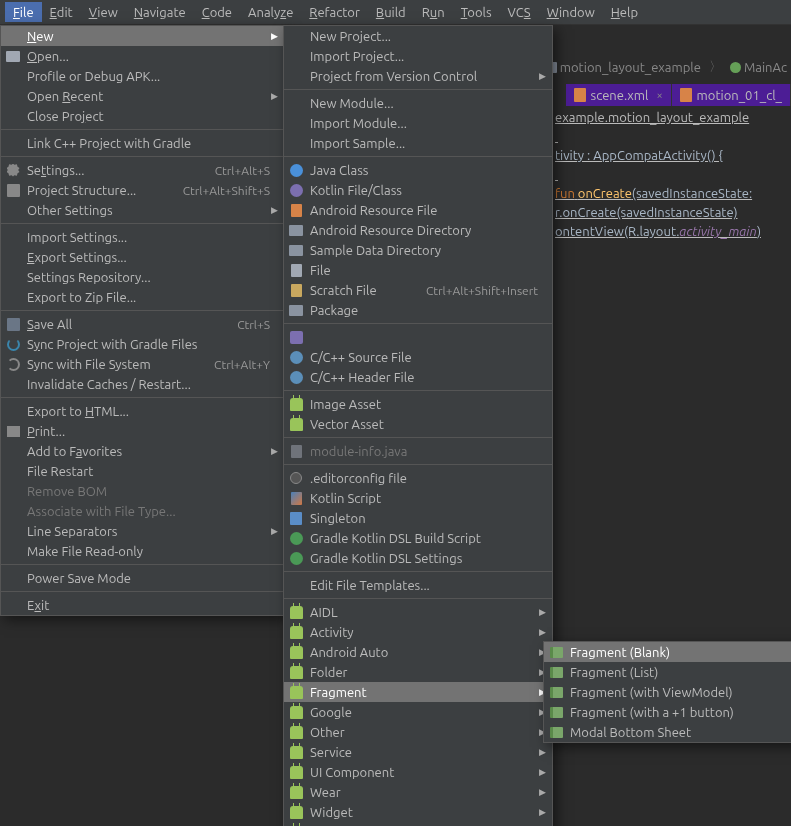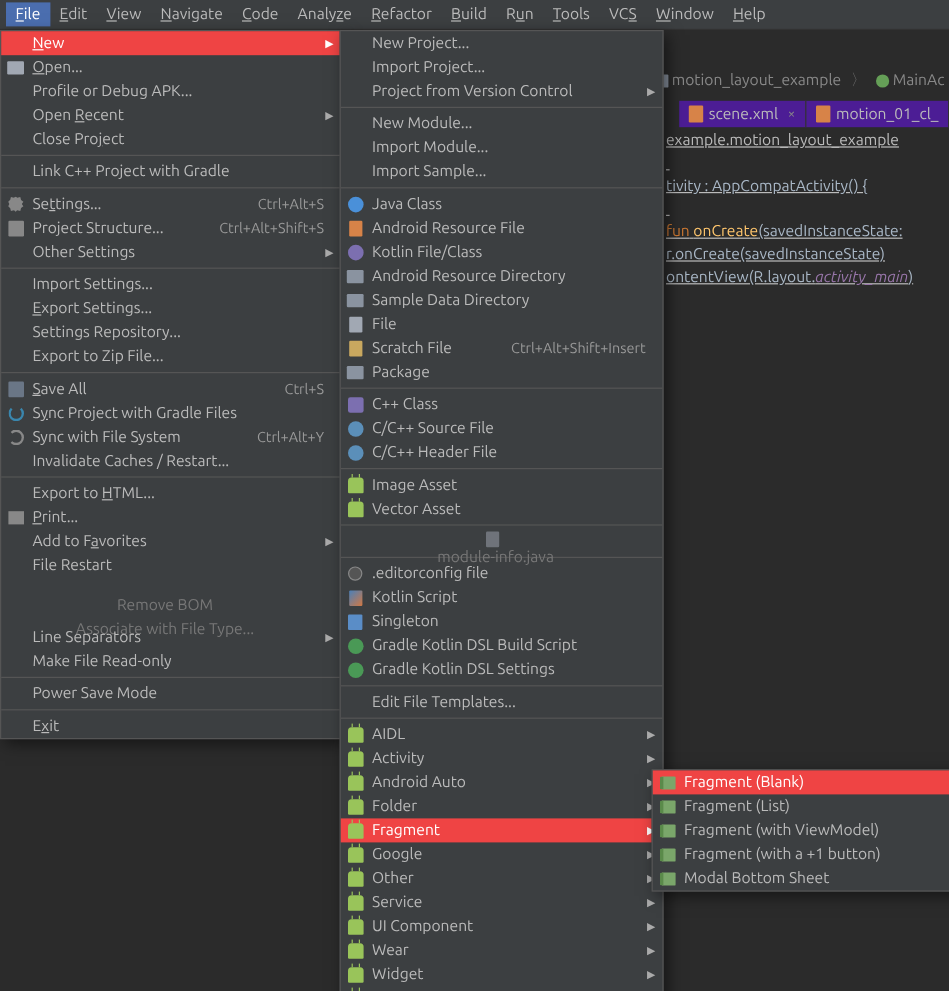--- a/index.html
+++ b/index.html
@@ -26,22 +26,22 @@
 .id { color: #a9b7c6; }
 .pr { color: #9876aa; font-style: italic; }
 .pkg { color: #bbbbbb; }
 
 .dropdown { position: absolute; background: #3c3f41; border: 1px solid #555; box-shadow: 4px 4px 12px rgba(0,0,0,.5); }
 .file-menu { top: 25px; left: 0; width: 285px; }
 .new-menu { top: 25px; left: 283px; width: 270px; }
 .frag-menu { top: 641px; left: 543px; width: 257px; }
 
 .mi { display: flex; align-items: center; height: 20px; padding: 0 14px 0 4px; position: relative; cursor: pointer; }
-.mi.selected { background: #ef4444; color: #fff; }
-.mi.disabled { color: #777; flex-direction: column; }
+.mi.selected { background: #737373; color: #fff; }
+.mi.disabled { color: #777; }
 .mi .ic { width: 16px; height: 16px; margin-right: 6px; display: flex; align-items: center; justify-content: center; flex-shrink: 0; }
 .mi .lbl { flex: 1; white-space: nowrap; }
 .mi .shortcut { color: #999; font-size: 12px; }
 .mi .arrow { position: absolute; right: 6px; font-size: 9px; color: #aaa; }
 .mi.selected .arrow { color: #fff; }
 .sep { height: 1px; background: #555; margin: 3px 0; }
 
 
 .i-folder { width: 14px; height: 11px; background: #a1a8b3; border-radius: 1px; }
 .i-disk { width: 13px; height: 13px; background: #6a7686; border-radius: 1px; }
@@ -292,29 +292,29 @@
     </div>
   <div class="sep"></div>
   <div class="mi">
       <span class="ic">
         <span class="i-ball-j"></span>
       </span>
       <span class="lbl">Java Class</span>
     </div>
   <div class="mi">
       <span class="ic">
+        <span class="i-ball-k"></span>
+      </span>
+      <span class="lbl">Kotlin File/Class</span>
+    </div>
+  <div class="mi">
+      <span class="ic">
         <span class="i-xml"></span>
       </span>
       <span class="lbl">Android Resource File</span>
-    </div>
-  <div class="mi">
-      <span class="ic">
-        <span class="i-ball-k"></span>
-      </span>
-      <span class="lbl">Kotlin File/Class</span>
     </div>
   <div class="mi">
       <span class="ic">
         <span class="i-folder2"></span>
       </span>
       <span class="lbl">Android Resource Directory</span>
     </div>
   <div class="mi">
       <span class="ic">
         <span class="i-folder2"></span>
@@ -338,21 +338,20 @@
       <span class="ic">
         <span class="i-folder2"></span>
       </span>
       <span class="lbl">Package</span>
     </div>
   <div class="sep"></div>
   <div class="mi">
       <span class="ic">
         <span class="i-ball-s"></span>
       </span>
-      <span class="lbl">C++ Class</span>
     </div>
   <div class="mi">
       <span class="ic">
         <span class="i-ball-cpp"></span>
       </span>
       <span class="lbl">C/C++ Source File</span>
     </div>
   <div class="mi">
       <span class="ic">
         <span class="i-ball-cpp"></span>

